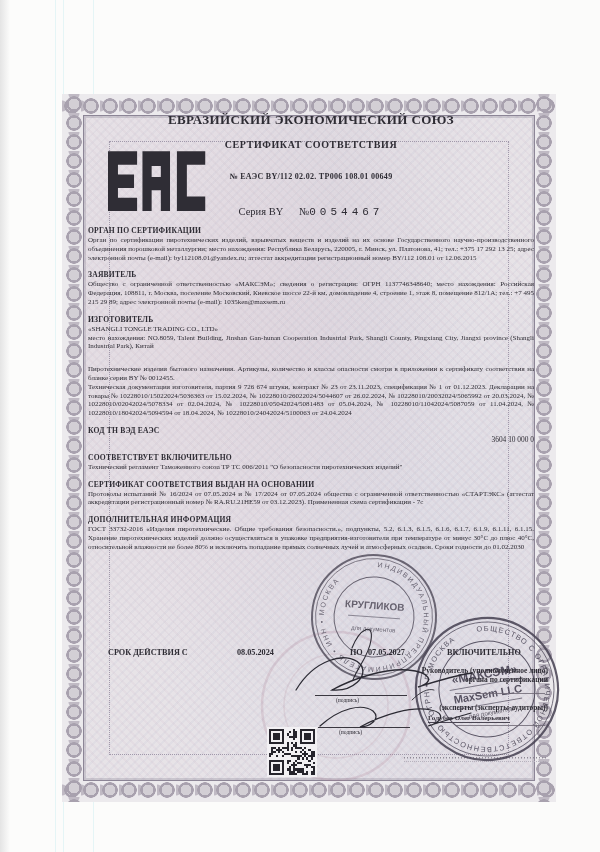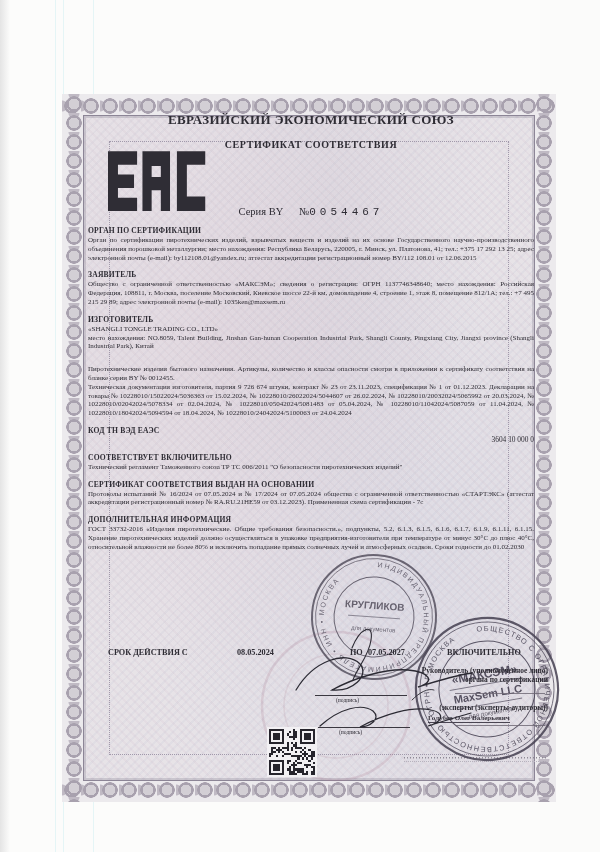--- a/index.html
+++ b/index.html
@@ -118,20 +118,21 @@
         <path d="M0,1 h38 v11 h-25 v8 h21 v11 h-21 v8 h25 v11 h-38 z"></path>
         <path fill-rule="evenodd" d="M45,1 h36 v49 h-12 v-17 h-12 v17 h-12 z M57,13 v9 h12 v-9 z"></path>
         <path d="M90,1 h37 v11 h-24 v26 h24 v12 h-37 z"></path>
       </g>
     </svg>
   </div>
 
   <div class="hdr">
     <div class="union">ЕВРАЗИЙСКИЙ ЭКОНОМИЧЕСКИЙ СОЮЗ</div>
     <div class="title">СЕРТИФИКАТ СООТВЕТСТВИЯ</div>
+    <div class="docnum">№ ЕАЭС BY/112 02.02. ТР006 108.01 00649</div>
   </div>
   <div class="series">
     <span>Серия BY</span><span class="nosign">№</span><span class="num">0054467</span>
   </div>
 
   <div class="content">
     <div class="sec">
       <h3>ОРГАН ПО СЕРТИФИКАЦИИ</h3>
       <div>Орган по сертификации пиротехнических изделий, взрывчатых веществ и изделий на их основе Государственного научно-производственного объединения порошковой металлургии; место нахождения: Республика Беларусь, 220005, г. Минск, ул. Платонова, 41; тел.: +375 17 292 13 25; адрес электронной почты (e-mail): by112108.01@yandex.ru; аттестат аккредитации регистрационный номер BY/112 108.01 от 12.06.2015</div>
     </div>

